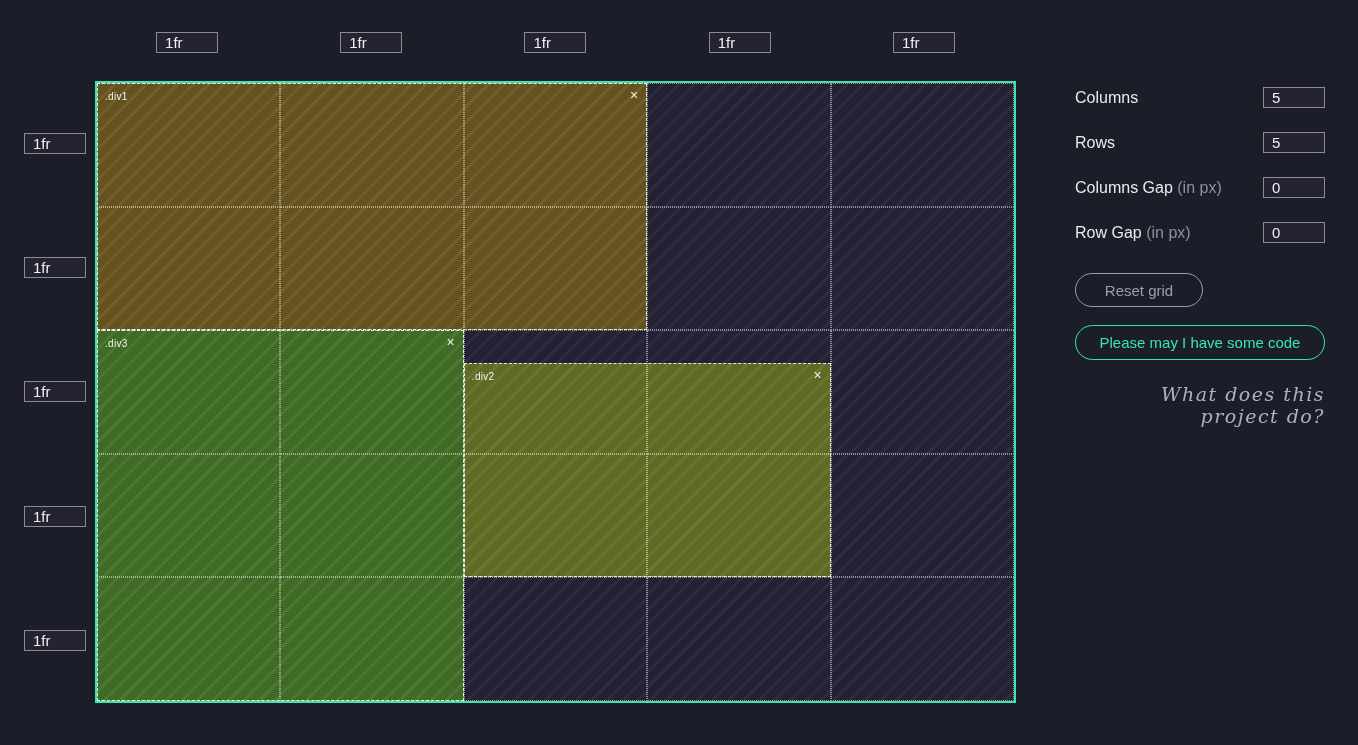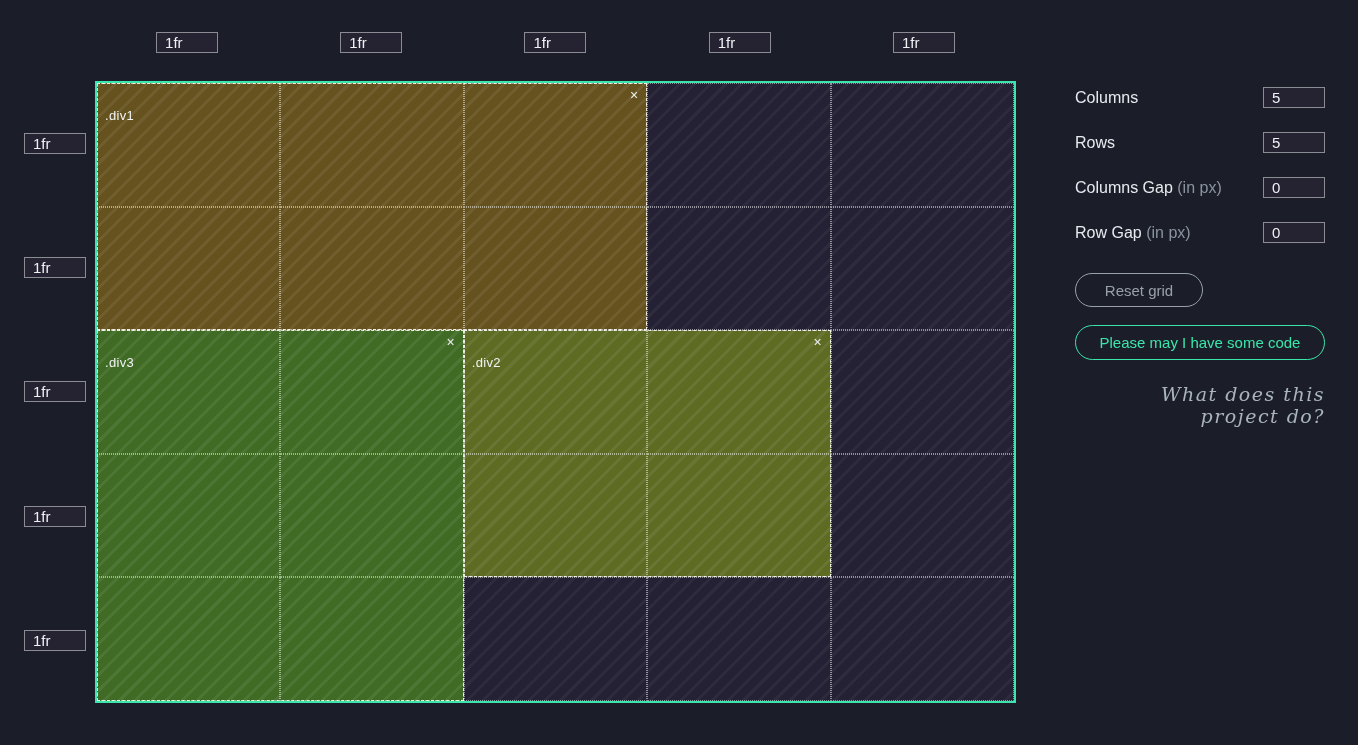--- a/index.html
+++ b/index.html
@@ -58,22 +58,22 @@
   }
   .grid-item {
     position: relative;
     z-index: 2;
     border: 1px dashed rgba(255,255,255,0.85);
     background-image: repeating-linear-gradient(135deg,
       rgba(255,255,255,0.07) 0px, rgba(255,255,255,0.07) 3px,
       transparent 3px, transparent 11px);
   }
   .item-label {
-    position: absolute; top: 24px; left: 7px;
-    font-size: 13px; color: #f2f3f4; letter-spacing: 0.3px;
+    position: absolute; top: 7px; left: 7px;
+    font-size: 10px; color: #f2f3f4; letter-spacing: 0.3px;
   }
   .item-close {
     position: absolute; top: 4px; right: 8px;
     font-size: 14px; color: #eceff1; cursor: pointer; line-height: 1;
   }
 
   
   .sidebar { position: absolute; left: 1075px; top: 81px; width: 250px; }
   .field {
     display: flex; align-items: center; justify-content: space-between;
@@ -151,21 +151,21 @@
       <div class="grid-cell" style="grid-area: 5 / 3;"></div>
       <div class="grid-cell" style="grid-area: 5 / 4;"></div>
       <div class="grid-cell" style="grid-area: 5 / 5;"></div>
     </div>
 
   <div class="layer">
     <div class="grid-item" style="grid-area: 1 / 1 / 3 / 4; background-color: rgb(102, 82, 30);">
       <span class="item-label">.div1</span>
       <span class="item-close">×</span>
     </div>
-    <div class="grid-item" style="grid-area: 3 / 3 / 5 / 5; background-color: rgb(93, 107, 35);">
+    <div class="grid-item" style="grid-area: 3 / 3 / 5 / 5; background-color: rgb(93, 107, 35); margin-top: 33px;">
       <span class="item-label">.div2</span>
       <span class="item-close">×</span>
     </div>
     <div class="grid-item" style="grid-area: 3 / 1 / 6 / 3; background-color: rgb(63, 107, 37); text-decoration: underline;">
       <span class="item-label">.div3</span>
       <span class="item-close">×</span>
     </div>
   </div>
 
   <div class="layer lines">

